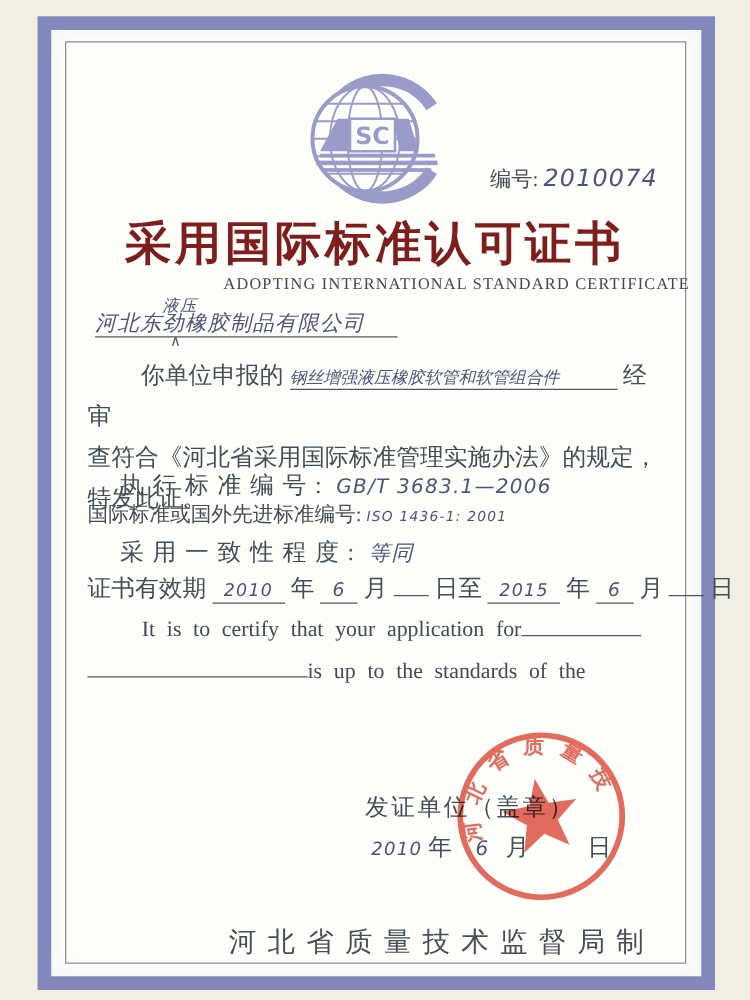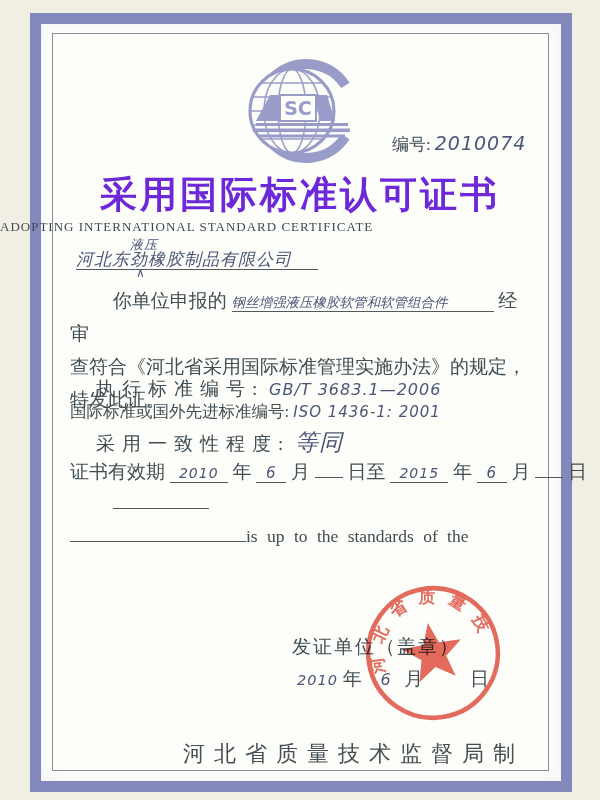--- a/index.html
+++ b/index.html
@@ -10,22 +10,22 @@
     color:#414e53;
   }
   
   .band{position:absolute;left:30px;top:13px;width:520px;height:757px;
     border:11px solid #8288bb;background:#fdfdfa;
     box-shadow:inset 0 0 18px rgba(120,130,160,.08);}
   .thinframe{position:absolute;left:52px;top:33px;width:495px;height:736px;
     border:1px solid #8d8d98;}
   .abs{position:absolute;}
   .title{width:600px;text-align:center;font-weight:bold;font-size:37px;
-    letter-spacing:3px;color:#6d28d9;}
-  .subtitle{width:552px;text-align:left;font-size:13px;letter-spacing:1px;color:#3d4b51;}
+    letter-spacing:3px;color:#7f1d1d;}
+  .subtitle{width:552px;text-align:right;font-size:13px;letter-spacing:1px;color:#3d4b51;}
   .num-label{font-size:17px;color:#3d4b51;}
   .hw{font-family:"DejaVu Sans",sans-serif;font-style:italic;color:#4b5578;
     letter-spacing:1px;}
   .uline{display:inline-block;border-bottom:1.3px solid #55565e;line-height:1.05;}
   .blank{display:inline-block;border-bottom:1.3px solid #55565e;height:1em;}
   .body-text{font-size:19px;line-height:33px;}
   .ls-wide{letter-spacing:7px;}
   .eng{font-size:17.5px;line-height:33px;word-spacing:5px;color:#3f4c52;}
   .eng .it{font-style:italic;word-spacing:9px;}
   .footer{width:524px;text-align:right;font-size:22px;letter-spacing:9px;
@@ -94,26 +94,26 @@
   <div>特发此证。</div>
 </div>
 
 <div class="abs body-text" style="left:96px;top:372px;">
   <span class="ls-wide">执行标准编号:</span>
   <span class="hw" style="font-size:16px;">GB/T 3683.1—2006</span>
 </div>
 
 <div class="abs" style="left:70px;top:401px;font-size:16.5px;">
   <span>国际标准或国外先进标准编号:</span>
-  <span class="hw" style="font-size:15px;">ISO 1436-1: 2001</span>
+  <span class="hw" style="font-size:11px;">ISO 1436-1: 2001</span>
 </div>
 
 <div class="abs body-text" style="left:96px;top:426px;">
   <span class="ls-wide">采用一致性程度:</span>
-  <span class="hw" style="font-size:23px;">等同</span>
+  <span class="hw" style="font-size:17px;">等同</span>
 </div>
 
 <div class="abs body-text" style="left:70px;top:455px;white-space:nowrap;">
   <span>证书有效期</span>
   <span class="uline" style="width:58px;text-align:center;"><span class="hw" style="font-size:14px;">2010</span></span>
   <span>年</span>
   <span class="uline" style="width:30px;text-align:center;"><span class="hw" style="font-size:15px;">6</span></span>
   <span>月</span>
   <span class="blank" style="width:28px;"></span>
   <span>日至</span>
@@ -121,21 +121,21 @@
   <span>年</span>
   <span class="uline" style="width:30px;text-align:center;"><span class="hw" style="font-size:15px;">6</span></span>
   <span>月</span>
   <span class="blank" style="width:28px;"></span>
   <span>日</span>
 </div>
 
 <div class="abs eng" style="left:70px;top:487px;width:466px;">
   <div>
     <span style="display:inline-block;width:34px;"></span>
-    <span class="blank" style="width:96px;"></span>
+    <span>It is to certify that your application for</span><span class="blank" style="width:96px;"></span>
   </div>
   <div>
     <span class="blank" style="width:176px;"></span><span>is up to the standards of the</span>
   </div>
 </div>
 
 <div class="abs body-text" style="left:292px;top:630px;letter-spacing:2px;">发证单位（盖章）</div>
 <div class="abs body-text" style="left:297px;top:662px;white-space:nowrap;">
   <span class="hw" style="font-size:14.5px;">2010</span>
   <span>年</span>

